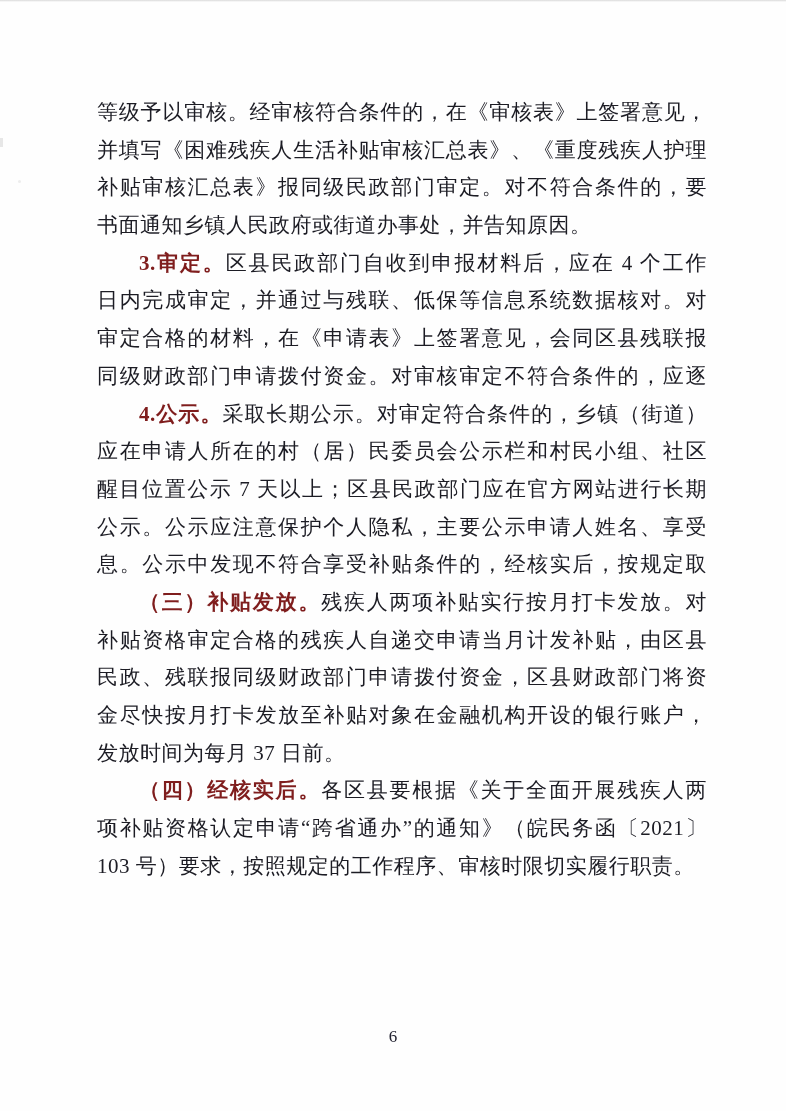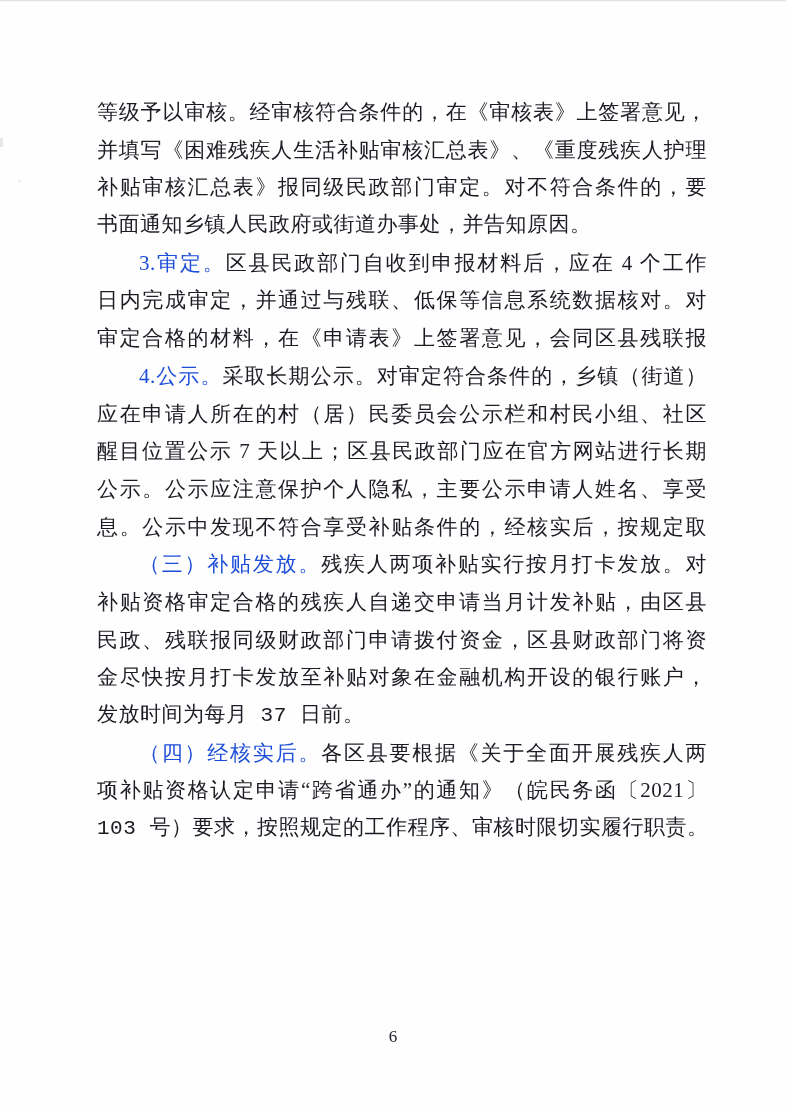--- a/index.html
+++ b/index.html
@@ -28,29 +28,28 @@
     height: 37.7px;
     line-height: 37.7px;
     font-size: 21px;
     white-space: nowrap;
     text-align: justify;
     text-align-last: justify;
     letter-spacing: 0.5px;
   }
   .line.last {
     text-align-last: left;
-    font-family: Liberation Mono, monospace;
   }
   .line.indent {
     padding-left: 42px;
     width: 568px;
   }
   .b {
-    font-weight: normal;
-    color: #1d4ed8;
+    font-weight: bold;
+    color: #7f1d1d;
   }
   .page-number {
     position: absolute;
     left: 0;
     top: 1026px;
     width: 786px;
     text-align: center;
     font-size: 17px;
     line-height: 22px;
     color: #232331;
@@ -71,20 +70,21 @@
       <div class="line">等级予以审核。经审核符合条件的，在《审核表》上签署意见，</div>
       <div class="line">并填写《困难残疾人生活补贴审核汇总表》、《重度残疾人护理</div>
       <div class="line">补贴审核汇总表》报同级民政部门审定。对不符合条件的，要</div>
       <div class="line last">书面通知乡镇人民政府或街道办事处，并告知原因。</div>
     </div>
 
     <div>
       <div class="line indent"><span class="b">3.审定。</span><span>区县民政部门自收到申报材料后，应在 4 个工作</span></div>
       <div class="line">日内完成审定，并通过与残联、低保等信息系统数据核对。对</div>
       <div class="line">审定合格的材料，在《申请表》上签署意见，会同区县残联报</div>
+      <div class="line">同级财政部门申请拨付资金。对审核审定不符合条件的，应逐</div>
     </div>
 
     <div>
       <div class="line indent"><span class="b">4.公示。</span><span>采取长期公示。对审定符合条件的，乡镇（街道）</span></div>
       <div class="line">应在申请人所在的村（居）民委员会公示栏和村民小组、社区</div>
       <div class="line">醒目位置公示 7 天以上；区县民政部门应在官方网站进行长期</div>
       <div class="line">公示。公示应注意保护个人隐私，主要公示申请人姓名、享受</div>
       <div class="line">息。公示中发现不符合享受补贴条件的，经核实后，按规定取</div>
     </div>
 

